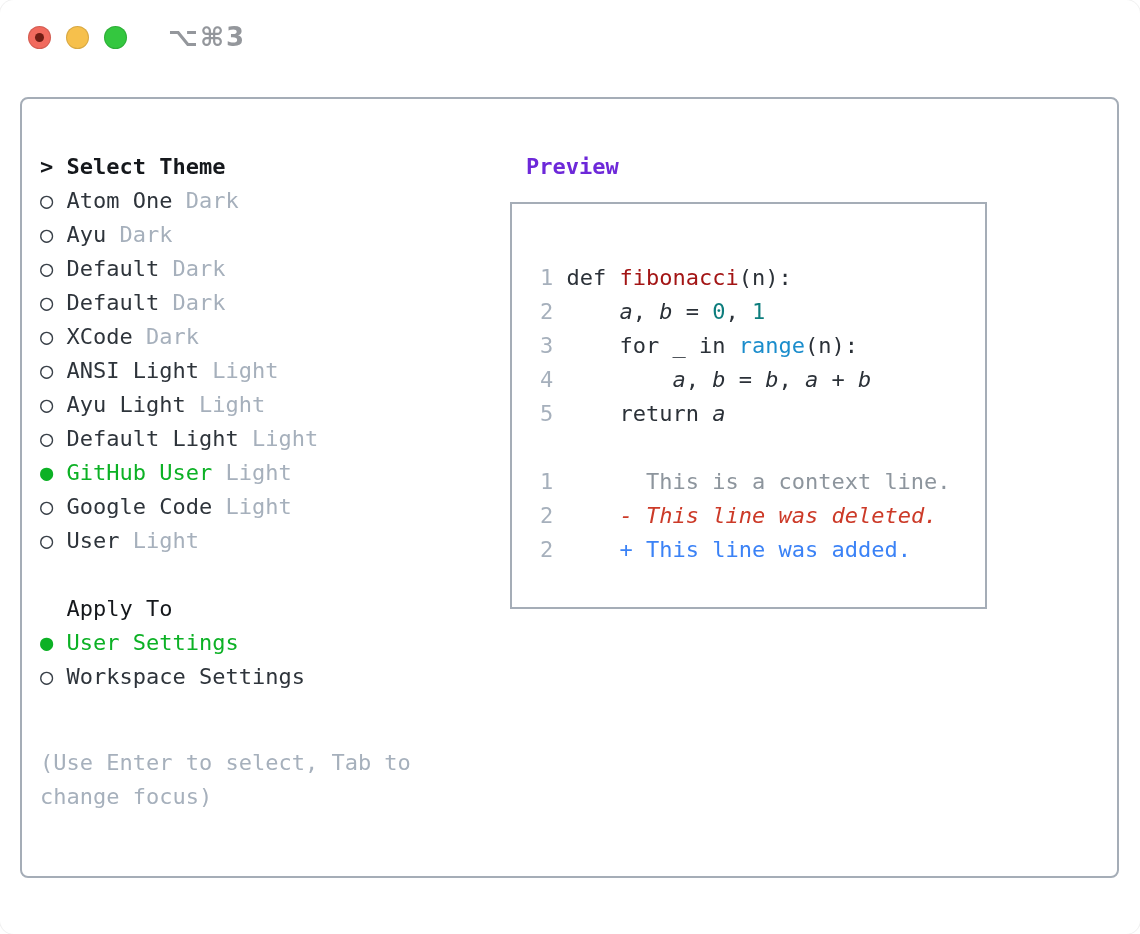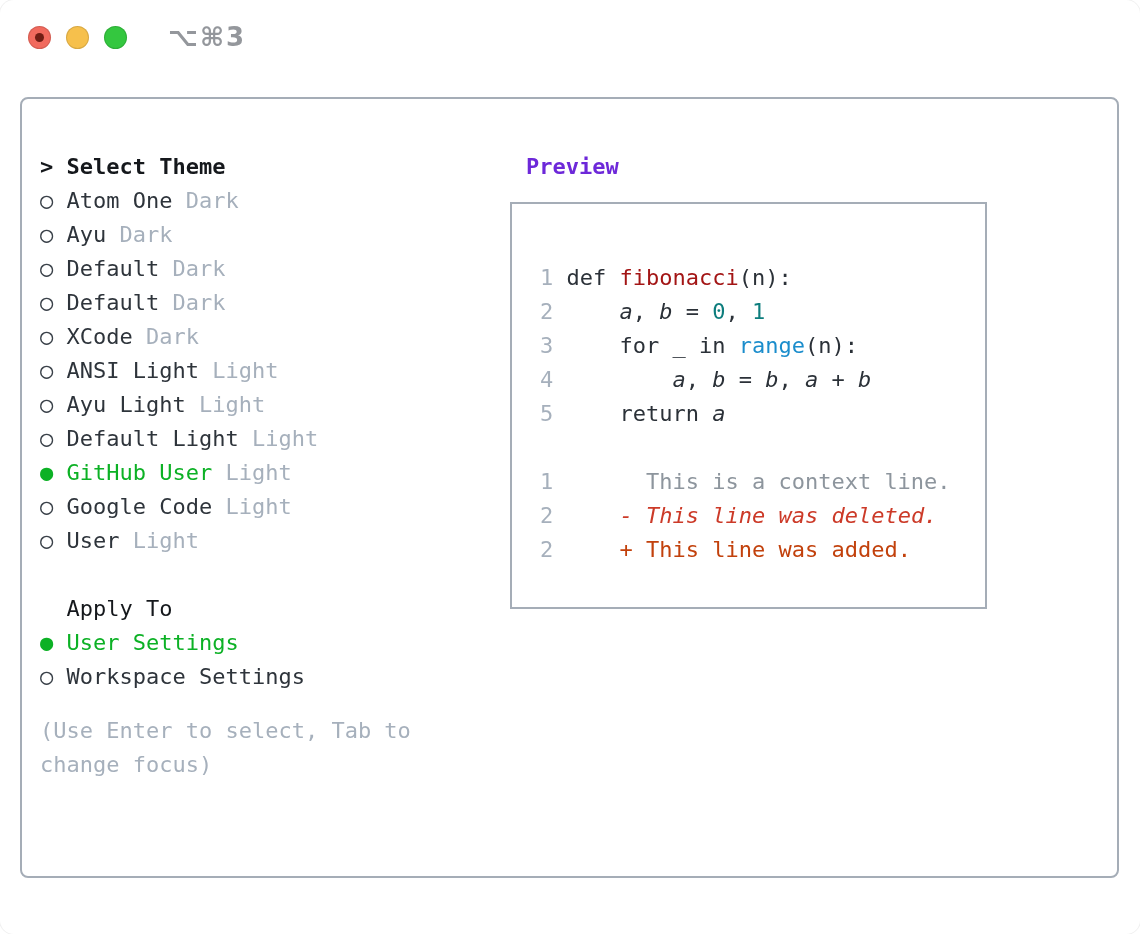--- a/index.html
+++ b/index.html
@@ -52,21 +52,21 @@
   .header { color: #15181c; font-weight: bold; }
   .bullet { color: #3a4149; margin-right: 1ch; }
   .item-name { color: #2e343b; }
   .item-variant { color: #a6b0bc; }
   .theme-row.selected .bullet,
   .theme-row.selected .item-name,
   .apply-row.selected .bullet,
   .apply-row.selected .item-name { color: #0cb125; }
   .apply-label-row { padding-left: 2ch; color: #15181c; }
   .help {
-    margin-top: 20px; width: 440px;
+    margin-top: 52px; width: 440px;
     font-size: 22px; line-height: 34px; color: #a6b0bc;
     white-space: normal;
   }
   
   .preview-label {
     position: absolute; left: 504px; top: 51px;
     height: 34px; line-height: 34px;
     font-size: 22px; font-weight: bold; color: #6d28d9; white-space: pre;
   }
   .preview-box {
@@ -77,21 +77,21 @@
   .preview-code { margin: 8px; padding: 49px 0 0 20px; }
   .pline { height: 34px; line-height: 34px; white-space: pre; font-size: 22px; }
   .tok-ln   { color: #a6b0bc; }
   .tok-code { color: #2b3138; }
   .tok-fn   { color: #a31515; }
   .tok-num  { color: #0d7d7d; }
   .tok-call { color: #1b8dcc; }
   .tok-var  { color: #2b3138; font-style: italic; }
   .tok-ctx  { color: #8d959d; }
   .tok-del  { color: #cc3a28; font-style: italic; }
-  .tok-add  { color: #c2410c; }
+  .tok-add  { color: #3b82f6; }
 </style>
 </head>
 <body>
 
 <div class="window">
 
   <div class="titlebar">
     <div class="lights">
       <span class="light red">
           <span class="dot"></span>

